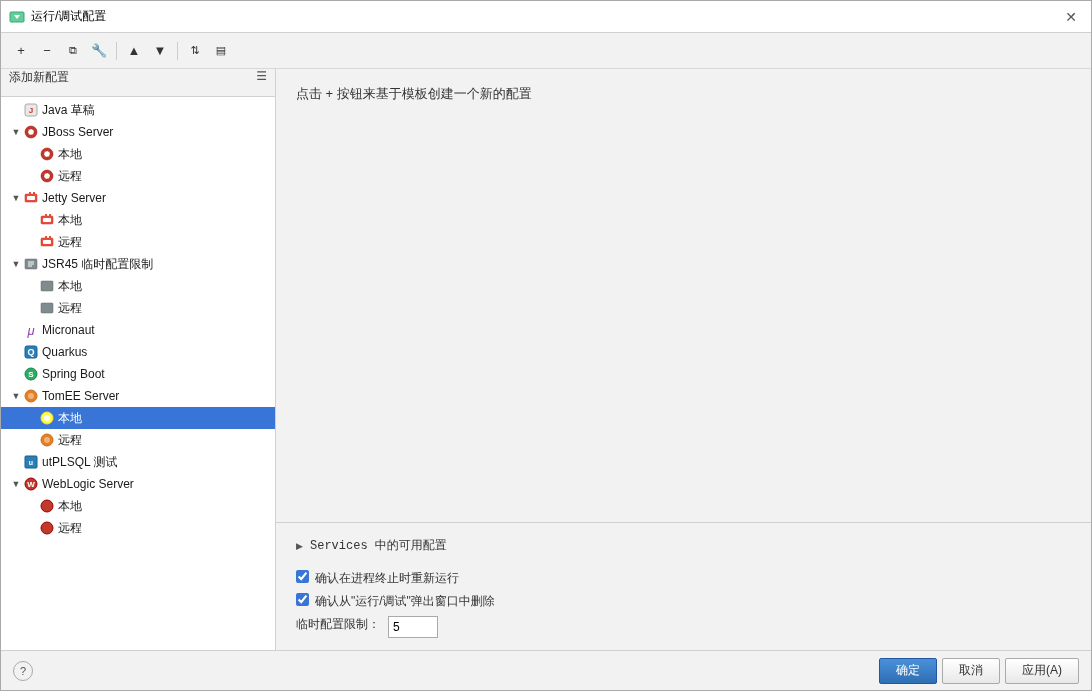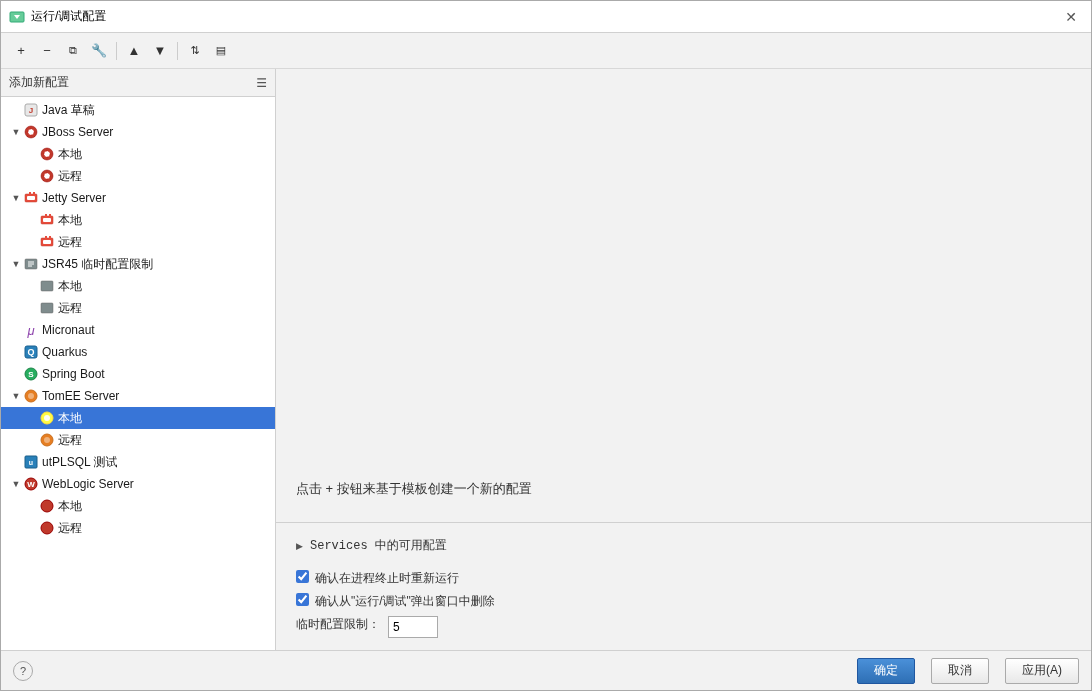--- a/index.html
+++ b/index.html
@@ -97,21 +97,21 @@
       border-right: 1px solid #d0d0d0;
       display: flex;
       flex-direction: column;
       overflow: hidden;
     }
     .left-panel-header {
       height: 28px;
       background: #f2f2f2;
       border-bottom: 1px solid #d0d0d0;
       display: flex;
-      align-items: center;
+      align-items: flex-start;
       padding: 0 8px;
       justify-content: space-between;
     }
     .left-panel-header-title {
       font-size: 12px;
       color: #333;
     }
     .left-panel-filter-icon {
       font-size: 12px;
       color: #555;
@@ -172,21 +172,21 @@
       display: flex;
       flex-direction: column;
       padding: 0;
       overflow: hidden;
     }
     .right-top {
       flex: 1;
       padding: 16px 20px;
       display: flex;
       flex-direction: column;
-      justify-content: flex-end;
+      justify-content: flex-start;
     }
     .right-hint {
       font-size: 13px;
       color: #333;
       margin-bottom: 8px;
     }
     .right-bottom {
       padding: 8px 20px 12px 20px;
       border-top: 1px solid #d0d0d0;
       background: #f2f2f2;
@@ -264,21 +264,21 @@
       border-radius: 50%;
       display: flex;
       align-items: center;
       justify-content: center;
       font-size: 11px;
       color: #555;
       cursor: pointer;
     }
     .footer-right {
       display: flex;
-      gap: 16px;
+      gap: 5px;
       align-items: flex-start;
     }
     .btn {
       height: 26px;
       padding: 0 16px;
       border: 1px solid #aaa;
       background: linear-gradient(to bottom, #fff, #e8e8e8);
       font-size: 12px;
       color: #333;
       cursor: pointer;

